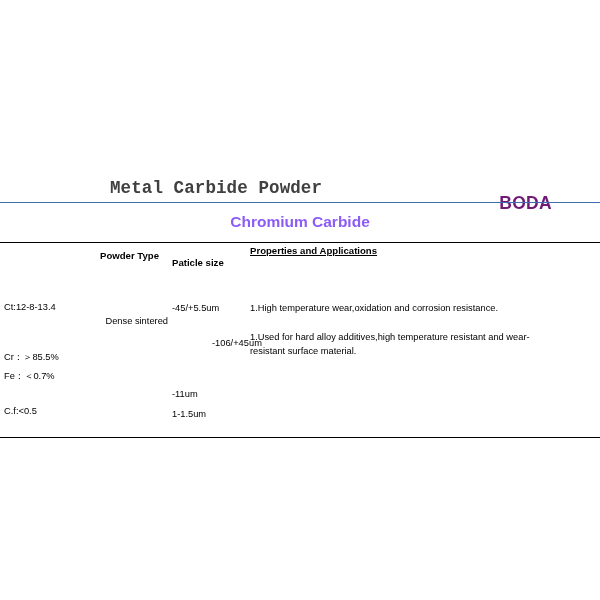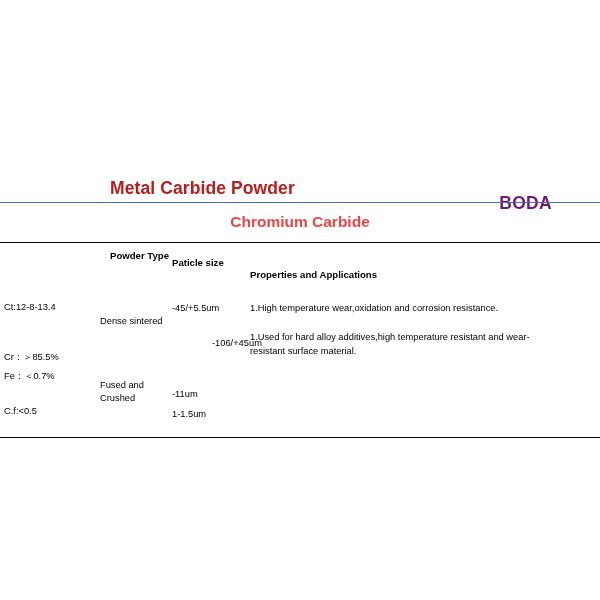--- a/index.html
+++ b/index.html
@@ -28,23 +28,24 @@
     top: 178px;
     width: 600px;
     height: 30px;
   }
   .header-title {
     position: absolute;
     left: 110px;
     top: 0px;
     font-size: 17.5px;
     font-weight: bold;
-    color: #b91c1c;
+    color: #404040;
     letter-spacing: 0.1px;
     white-space: nowrap;
+    font-family: Liberation Mono, monospace;
   }
   .header-brand {
     position: absolute;
     right: 48px;
     top: 15px;
     font-size: 17.5px;
     font-weight: bold;
     color: #701a75;
     letter-spacing: 0.3px;
     white-space: nowrap;
@@ -60,21 +61,21 @@
 
   
   .product-title {
     position: absolute;
     left: 0;
     top: 213px;
     width: 600px;
     text-align: center;
     font-size: 15.5px;
     font-weight: bold;
-    color: #ef4444;
+    color: #8b5cf6;
   }
 
   
   .table-rule-top {
     position: absolute;
     left: 0px;
     top: 242px;
     width: 600px;
     height: 1px;
     background: #000000;
@@ -89,23 +90,23 @@
   }
 
   .col-head {
     position: absolute;
     font-size: 9.6px;
     font-weight: bold;
     line-height: 14px;
     color: #000000;
   }
   .col-head.c1 { left: 4px;   top: 249px; width: 92px; }
-  .col-head.c2 { left: 100px; top: 249px; width: 70px; margin-left: 10px; }
+  .col-head.c2 { left: 100px; top: 249px; width: 70px; }
   .col-head.c3 { left: 172px; top: 256px; width: 74px; }
-  .col-head.c4 { left: 250px; top: 268px; width: 300px; }
+  .col-head.c4 { left: 250px; top: 244px; width: 300px; text-decoration: underline; }
 
   .cell {
     position: absolute;
     font-size: 9.3px;
     line-height: 13px;
     color: #000000;
     white-space: nowrap;
   }
 
   
@@ -115,21 +116,21 @@
   .chem-3 { left: 4px; top: 405px; }
 
   
   .ptype {
     position: absolute;
     font-size: 9.3px;
     line-height: 13px;
     color: #000000;
     width: 68px;
   }
-  .ptype-0 { left: 100px; top: 315px; }
+  .ptype-0 { left: 100px; top: 315px; text-align: right; }
   .ptype-1 { left: 100px; top: 379px; }
 
   
   .psize-0 { left: 172px; top: 302px; }
   .psize-1 { left: 172px; top: 337px; margin-left: 40px; }
   .psize-2 { left: 172px; top: 388px; }
   .psize-3 { left: 172px; top: 408px; }
 
   
   .prop {
@@ -162,21 +163,20 @@
   <div class="col-head c2">Powder Type</div>
   <div class="col-head c3">Paticle size</div>
   <div class="col-head c4">Properties and Applications</div>
 
   <div class="cell chem-0">Ct:12-8-13.4</div>
   <div class="cell chem-1">Cr：＞85.5%</div>
   <div class="cell chem-2">Fe：＜0.7%</div>
   <div class="cell chem-3">C.f:&lt;0.5</div>
 
   <div class="ptype ptype-0">Dense sintered</div>
-  <div class="ptype ptype-1">Fused and Crushed</div>
 
   <div class="cell psize-0">-45/+5.5um</div>
   <div class="cell psize-1">-106/+45um</div>
   <div class="cell psize-2">-11um</div>
   <div class="cell psize-3">1-1.5um</div>
 
   <div class="prop prop-0">1.High temperature wear,oxidation and corrosion resistance.</div>
   <div class="prop prop-1">1.Used for hard alloy additives,high temperature resistant and wear-resistant surface material.</div>
 
   <div class="table-rule-bottom"></div>

